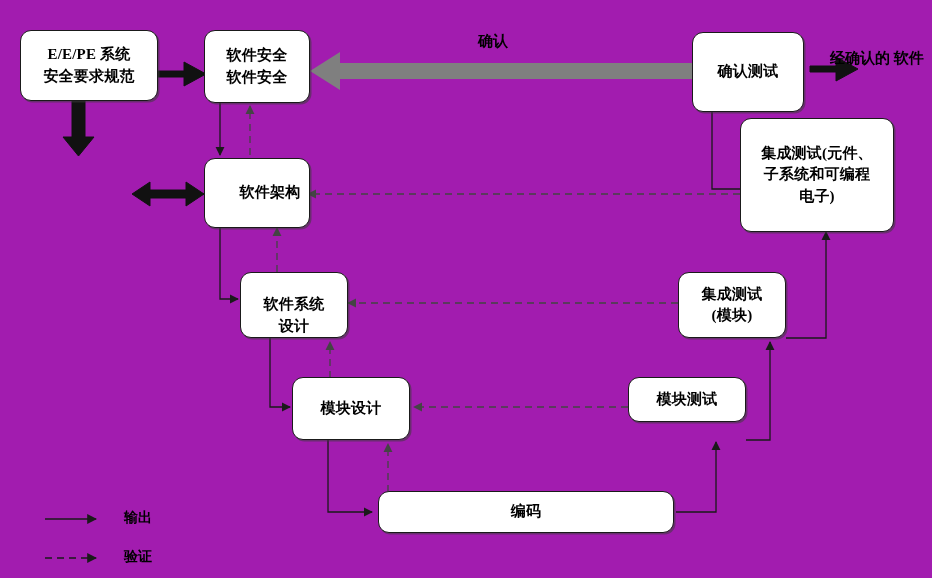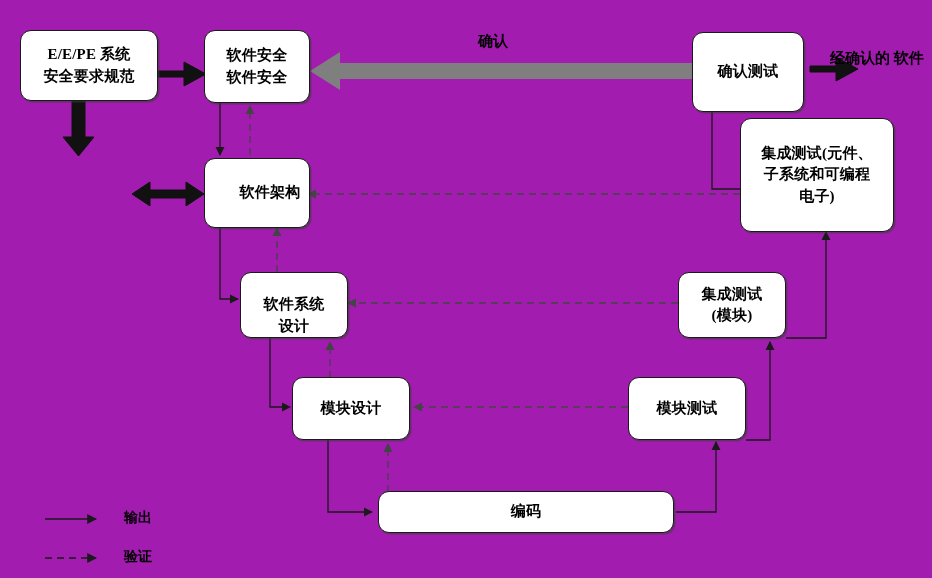--- a/index.html
+++ b/index.html
@@ -175,21 +175,21 @@
       <span>模块设计</span>
     </span>
   </div>
 
   <div class="node" style="left:378px; top:491px; width:296px; height:42px;">
     <span>
       <span>编码</span>
     </span>
   </div>
 
-  <div class="node" style="left:628px; top:377px; width:118px; height:63px;">
+  <div class="node" style="left:628px; top:377px; width:118px; height:45px;">
     <span>
       <span>模块测试</span>
     </span>
   </div>
 
   <div class="node" style="left:678px; top:272px; width:108px; height:66px;">
     <span>
       <span>集成测试</span>
       <span>(模块)</span>
     </span>

